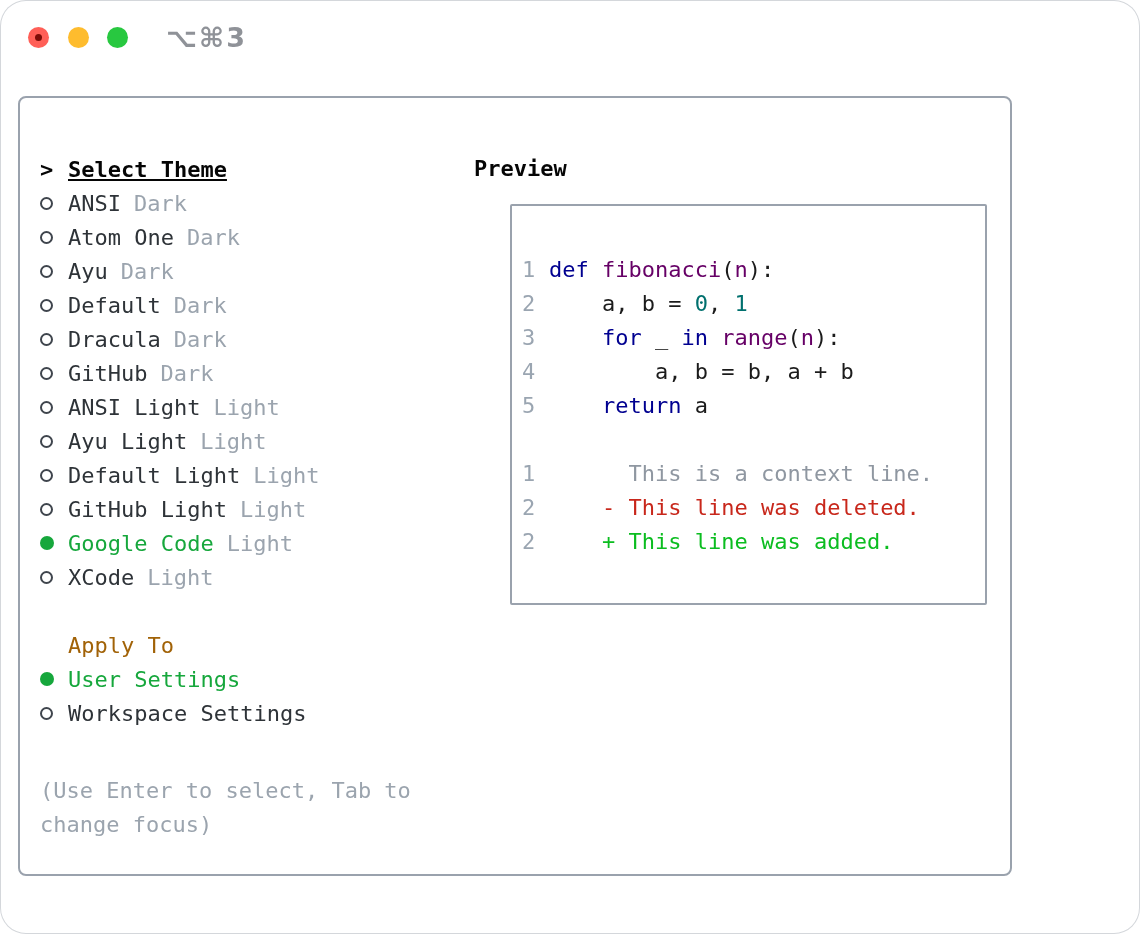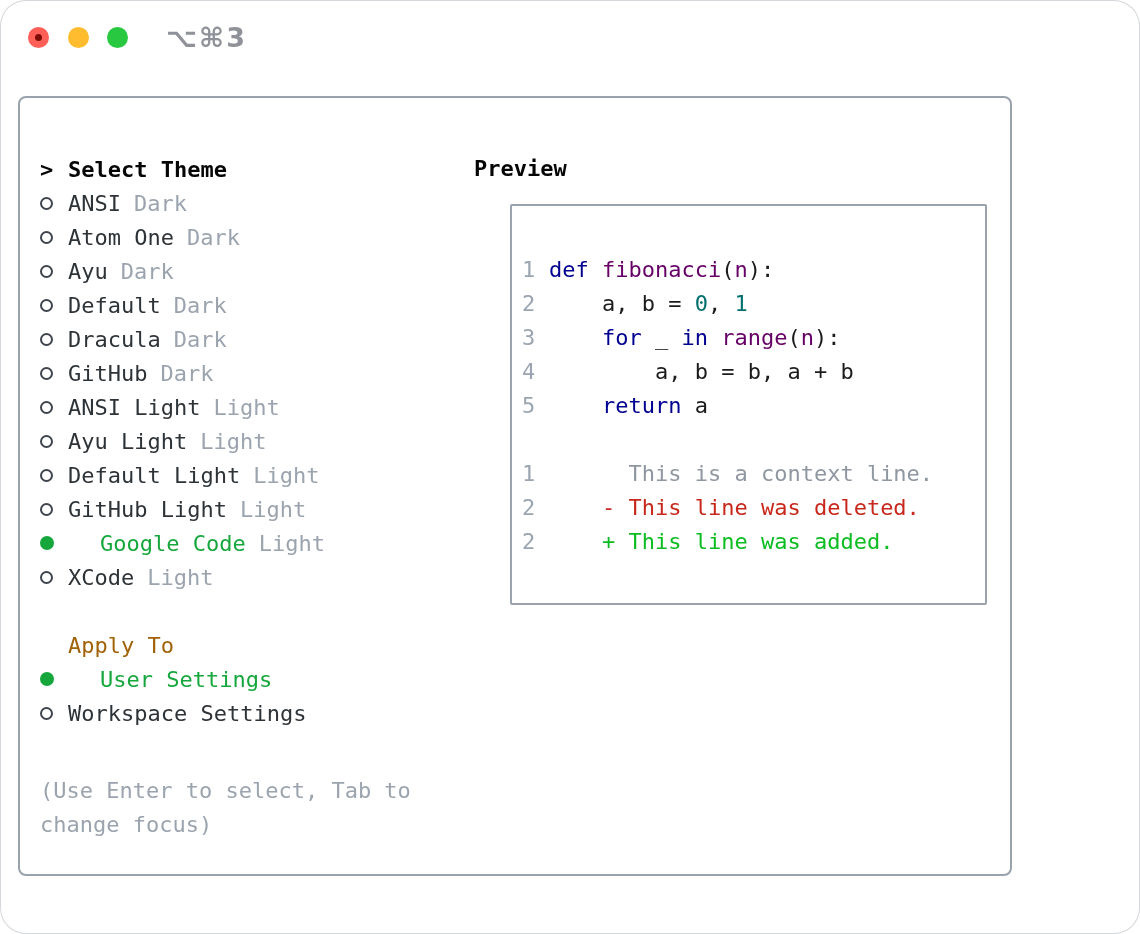--- a/index.html
+++ b/index.html
@@ -20,24 +20,24 @@
   
   .panel{position:absolute;left:18px;top:96px;width:994px;height:780px;
          border:2px solid #9aa2ad;border-radius:8px;background:#fff;box-sizing:border-box;}
 
   
   .left-col{position:absolute;left:20px;top:54px;width:460px;}
   .trow{height:34px;display:flex;align-items:center;font-size:22px;color:#2e3338;}
   .bullet-cell{width:28px;flex:none;display:flex;align-items:center;}
   .ring{width:13px;height:13px;border:2px solid #3f454d;border-radius:50%;box-sizing:border-box;}
   .dot-sel{width:14px;height:14px;border-radius:50%;background:#16a73c;}
-  .hdr{font-weight:bold;color:#050505;}
+  .hdr{font-weight:bold;color:#050505;text-decoration:underline;}
   .prefix{font-weight:bold;color:#050505;font-size:22px;}
   .variant{color:#9ba4ae;margin-left:13px;}
-  .sel-text{color:#16a73c;margin-left:32px;}
+  .sel-text{color:#16a73c;}
   .apply-hdr{color:#a16207;}
   .spacer{height:34px;}
   .help{margin-top:10px;width:420px;font-size:22px;line-height:34px;color:#9ba4ae;}
 
   
   .preview-label{position:absolute;left:454px;top:54px;font-size:22px;font-weight:bold;color:#050505;line-height:34px;}
   .preview-box{position:absolute;left:490px;top:106px;width:477px;height:401px;
                border:2px solid #9aa2ad;border-radius:2px;box-sizing:border-box;background:#fff;overflow:hidden;}
   .plines{padding:47px 0 0 10px;}
   .pline{height:34px;display:flex;align-items:center;font-size:22px;line-height:34px;}

